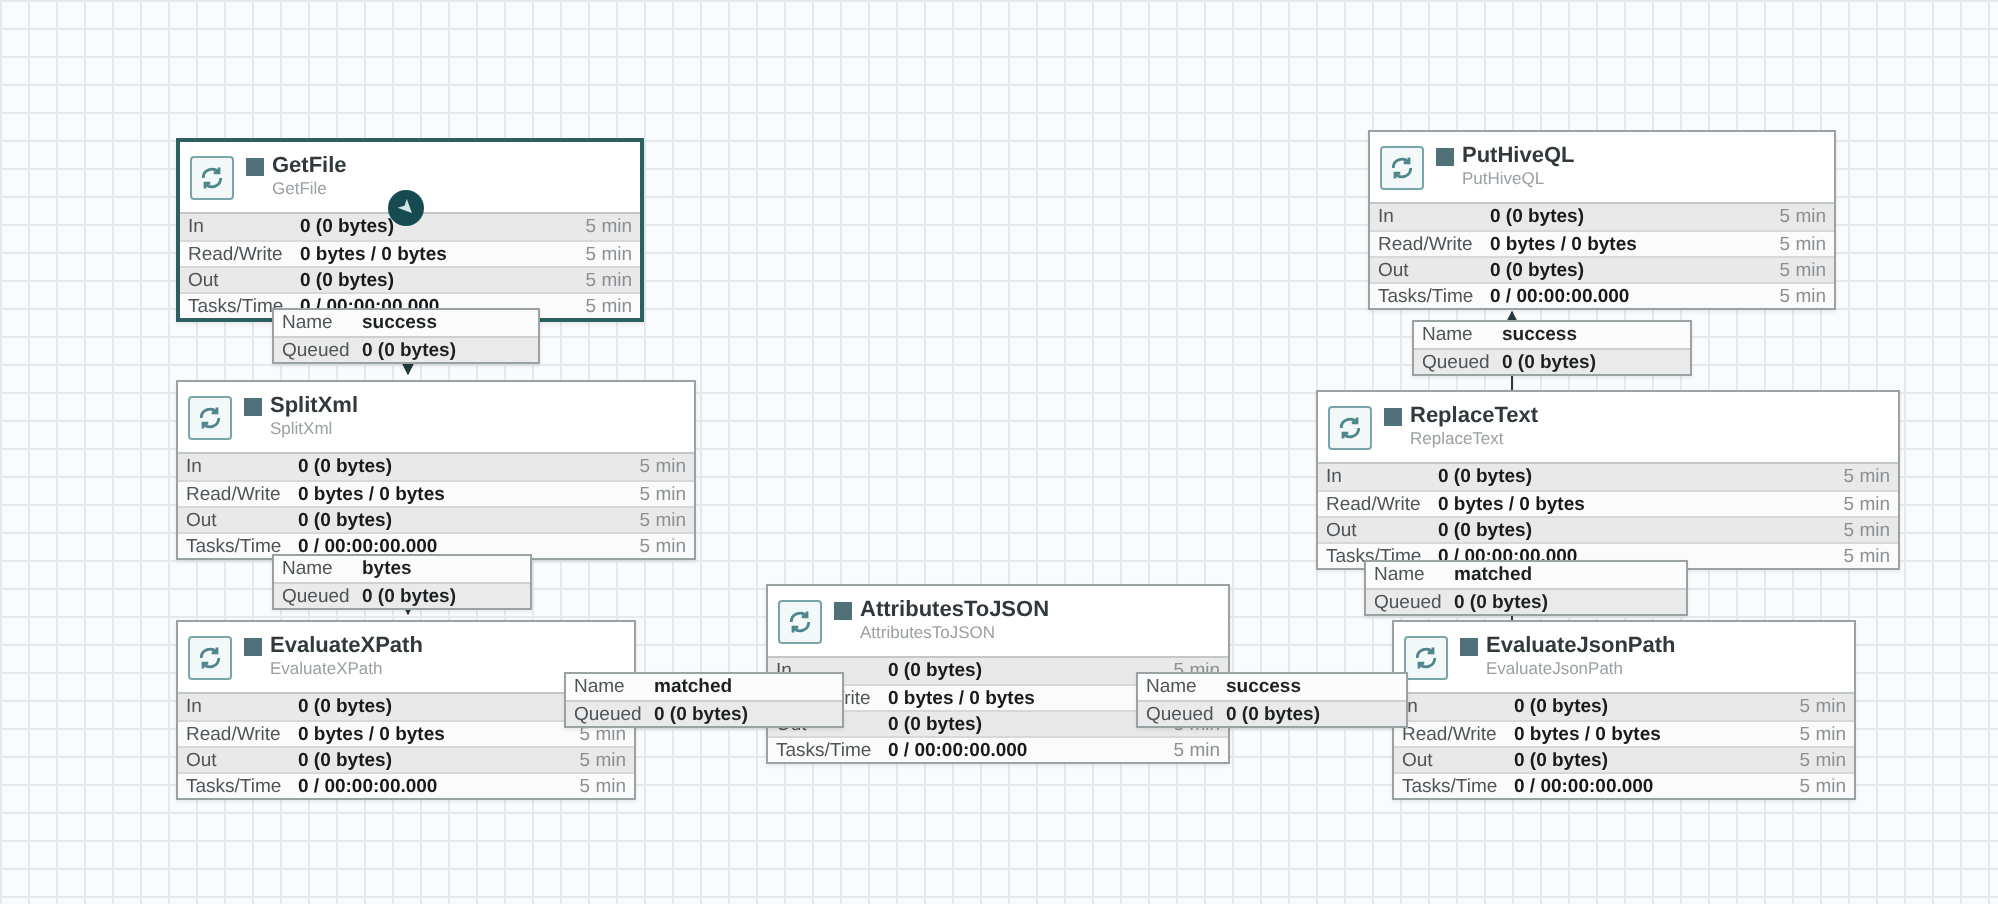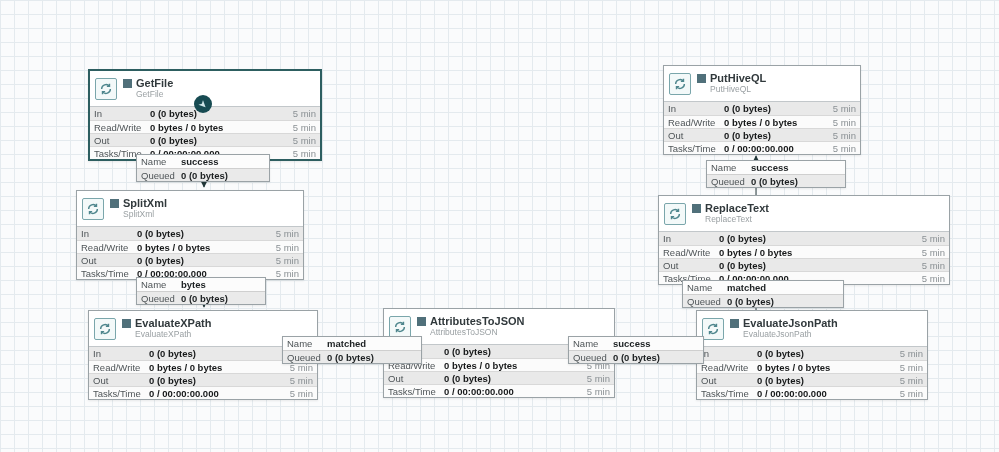--- a/index.html
+++ b/index.html
@@ -128,21 +128,21 @@
         <span class="s-time">5 min</span>
       </div>
     <div class="s-row">
         <span class="s-label">Tasks/Time</span>
         <span class="s-value">0 / 00:00:00.000</span>
         <span class="s-time">5 min</span>
       </div>
   </div>
 </div>
 
-<div class="processor" style="left:76px;top:190px;width:228px">
+<div class="processor" style="left:88px;top:190px;width:260px">
   <div class="p-head">
     <div class="p-icon">
       <svg viewBox="0 0 16 16" width="14" height="14">
           <path d="M3 8a5 5 0 0 1 9-3" fill="none" stroke="#4e868d" stroke-width="1.6"></path>
           <path d="M12 2v3h-3" fill="none" stroke="#4e868d" stroke-width="1.6"></path>
           <path d="M13 8a5 5 0 0 1-9 3" fill="none" stroke="#4e868d" stroke-width="1.6"></path>
           <path d="M4 14v-3h3" fill="none" stroke="#4e868d" stroke-width="1.6"></path>
         </svg>
     </div>
     <div class="p-titles">
@@ -212,21 +212,21 @@
         <span class="s-time">5 min</span>
       </div>
     <div class="s-row">
         <span class="s-label">Tasks/Time</span>
         <span class="s-value">0 / 00:00:00.000</span>
         <span class="s-time">5 min</span>
       </div>
   </div>
 </div>
 
-<div class="processor" style="left:383px;top:308px;width:232px">
+<div class="processor" style="left:383px;top:292px;width:232px">
   <div class="p-head">
     <div class="p-icon">
       <svg viewBox="0 0 16 16" width="14" height="14">
           <path d="M3 8a5 5 0 0 1 9-3" fill="none" stroke="#4e868d" stroke-width="1.6"></path>
           <path d="M12 2v3h-3" fill="none" stroke="#4e868d" stroke-width="1.6"></path>
           <path d="M13 8a5 5 0 0 1-9 3" fill="none" stroke="#4e868d" stroke-width="1.6"></path>
           <path d="M4 14v-3h3" fill="none" stroke="#4e868d" stroke-width="1.6"></path>
         </svg>
     </div>
     <div class="p-titles">
@@ -338,21 +338,21 @@
         <span class="s-time">5 min</span>
       </div>
     <div class="s-row">
         <span class="s-label">Tasks/Time</span>
         <span class="s-value">0 / 00:00:00.000</span>
         <span class="s-time">5 min</span>
       </div>
   </div>
 </div>
 
-<div class="processor" style="left:663px;top:65px;width:198px">
+<div class="processor" style="left:684px;top:65px;width:234px">
   <div class="p-head">
     <div class="p-icon">
       <svg viewBox="0 0 16 16" width="14" height="14">
           <path d="M3 8a5 5 0 0 1 9-3" fill="none" stroke="#4e868d" stroke-width="1.6"></path>
           <path d="M12 2v3h-3" fill="none" stroke="#4e868d" stroke-width="1.6"></path>
           <path d="M13 8a5 5 0 0 1-9 3" fill="none" stroke="#4e868d" stroke-width="1.6"></path>
           <path d="M4 14v-3h3" fill="none" stroke="#4e868d" stroke-width="1.6"></path>
         </svg>
     </div>
     <div class="p-titles">

